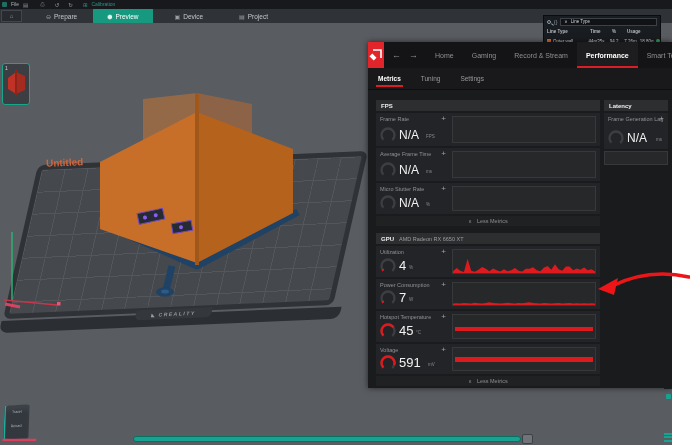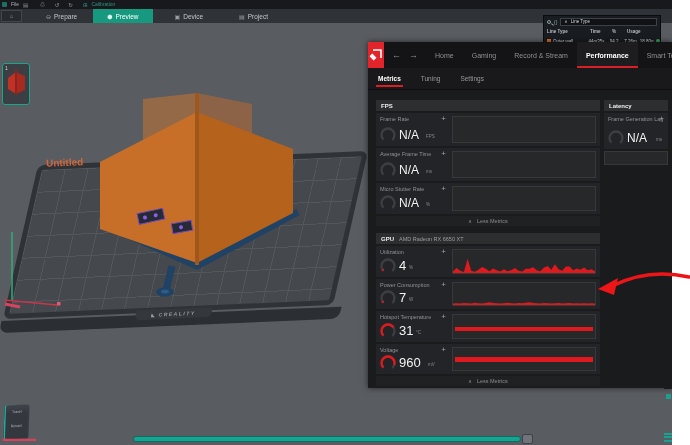--- a/index.html
+++ b/index.html
@@ -371,37 +371,37 @@
         </div>
 
         <div class="mcard" style="top:221px; height:31px;">
           <div class="left">
             <span class="mlabel">Hotspot Temperature</span>
             <span class="mplus">+</span>
             <span class="mgauge"><svg viewBox="0 0 20 20">
                   <circle cx="10" cy="10" r="7.2" fill="none" stroke="#3c3e41" stroke-width="2.6" pathLength="100" stroke-dasharray="75 100" transform="rotate(135 10 10)"></circle>
                   <circle cx="10" cy="10" r="7.2" fill="none" stroke="#de1a1f" stroke-width="2.6" pathLength="100" stroke-dasharray="52.5 100" transform="rotate(135 10 10)"></circle>
                 </svg></span>
-            <span class="mval">31</span>
+            <span class="mval">45</span>
             <span class="munit" style="left:40px">°C</span>
           </div>
           <div class="mgraph">
               <div class="band" style="top: 52%; height: 18%; background: rgb(222, 26, 31);"></div>
             </div>
         </div>
 
         <div class="mcard" style="top:254px; height:30px;">
           <div class="left">
             <span class="mlabel">Voltage</span>
             <span class="mplus">+</span>
             <span class="mgauge"><svg viewBox="0 0 20 20">
                   <circle cx="10" cy="10" r="7.2" fill="none" stroke="#3c3e41" stroke-width="2.6" pathLength="100" stroke-dasharray="75 100" transform="rotate(135 10 10)"></circle>
                   <circle cx="10" cy="10" r="7.2" fill="none" stroke="#de1a1f" stroke-width="2.6" pathLength="100" stroke-dasharray="66 100" transform="rotate(135 10 10)"></circle>
                 </svg></span>
-            <span class="mval">960</span>
+            <span class="mval">591</span>
             <span class="munit" style="left:52px">mV</span>
           </div>
           <div class="mgraph">
               <div class="band" style="top: 40%; height: 22%; background: rgb(222, 26, 31);"></div>
             </div>
         </div>
 
         <div class="lessbar" style="top:286px;">
           <span class="ch">∧</span>
           <span class="lv">Less Metrics</span>

